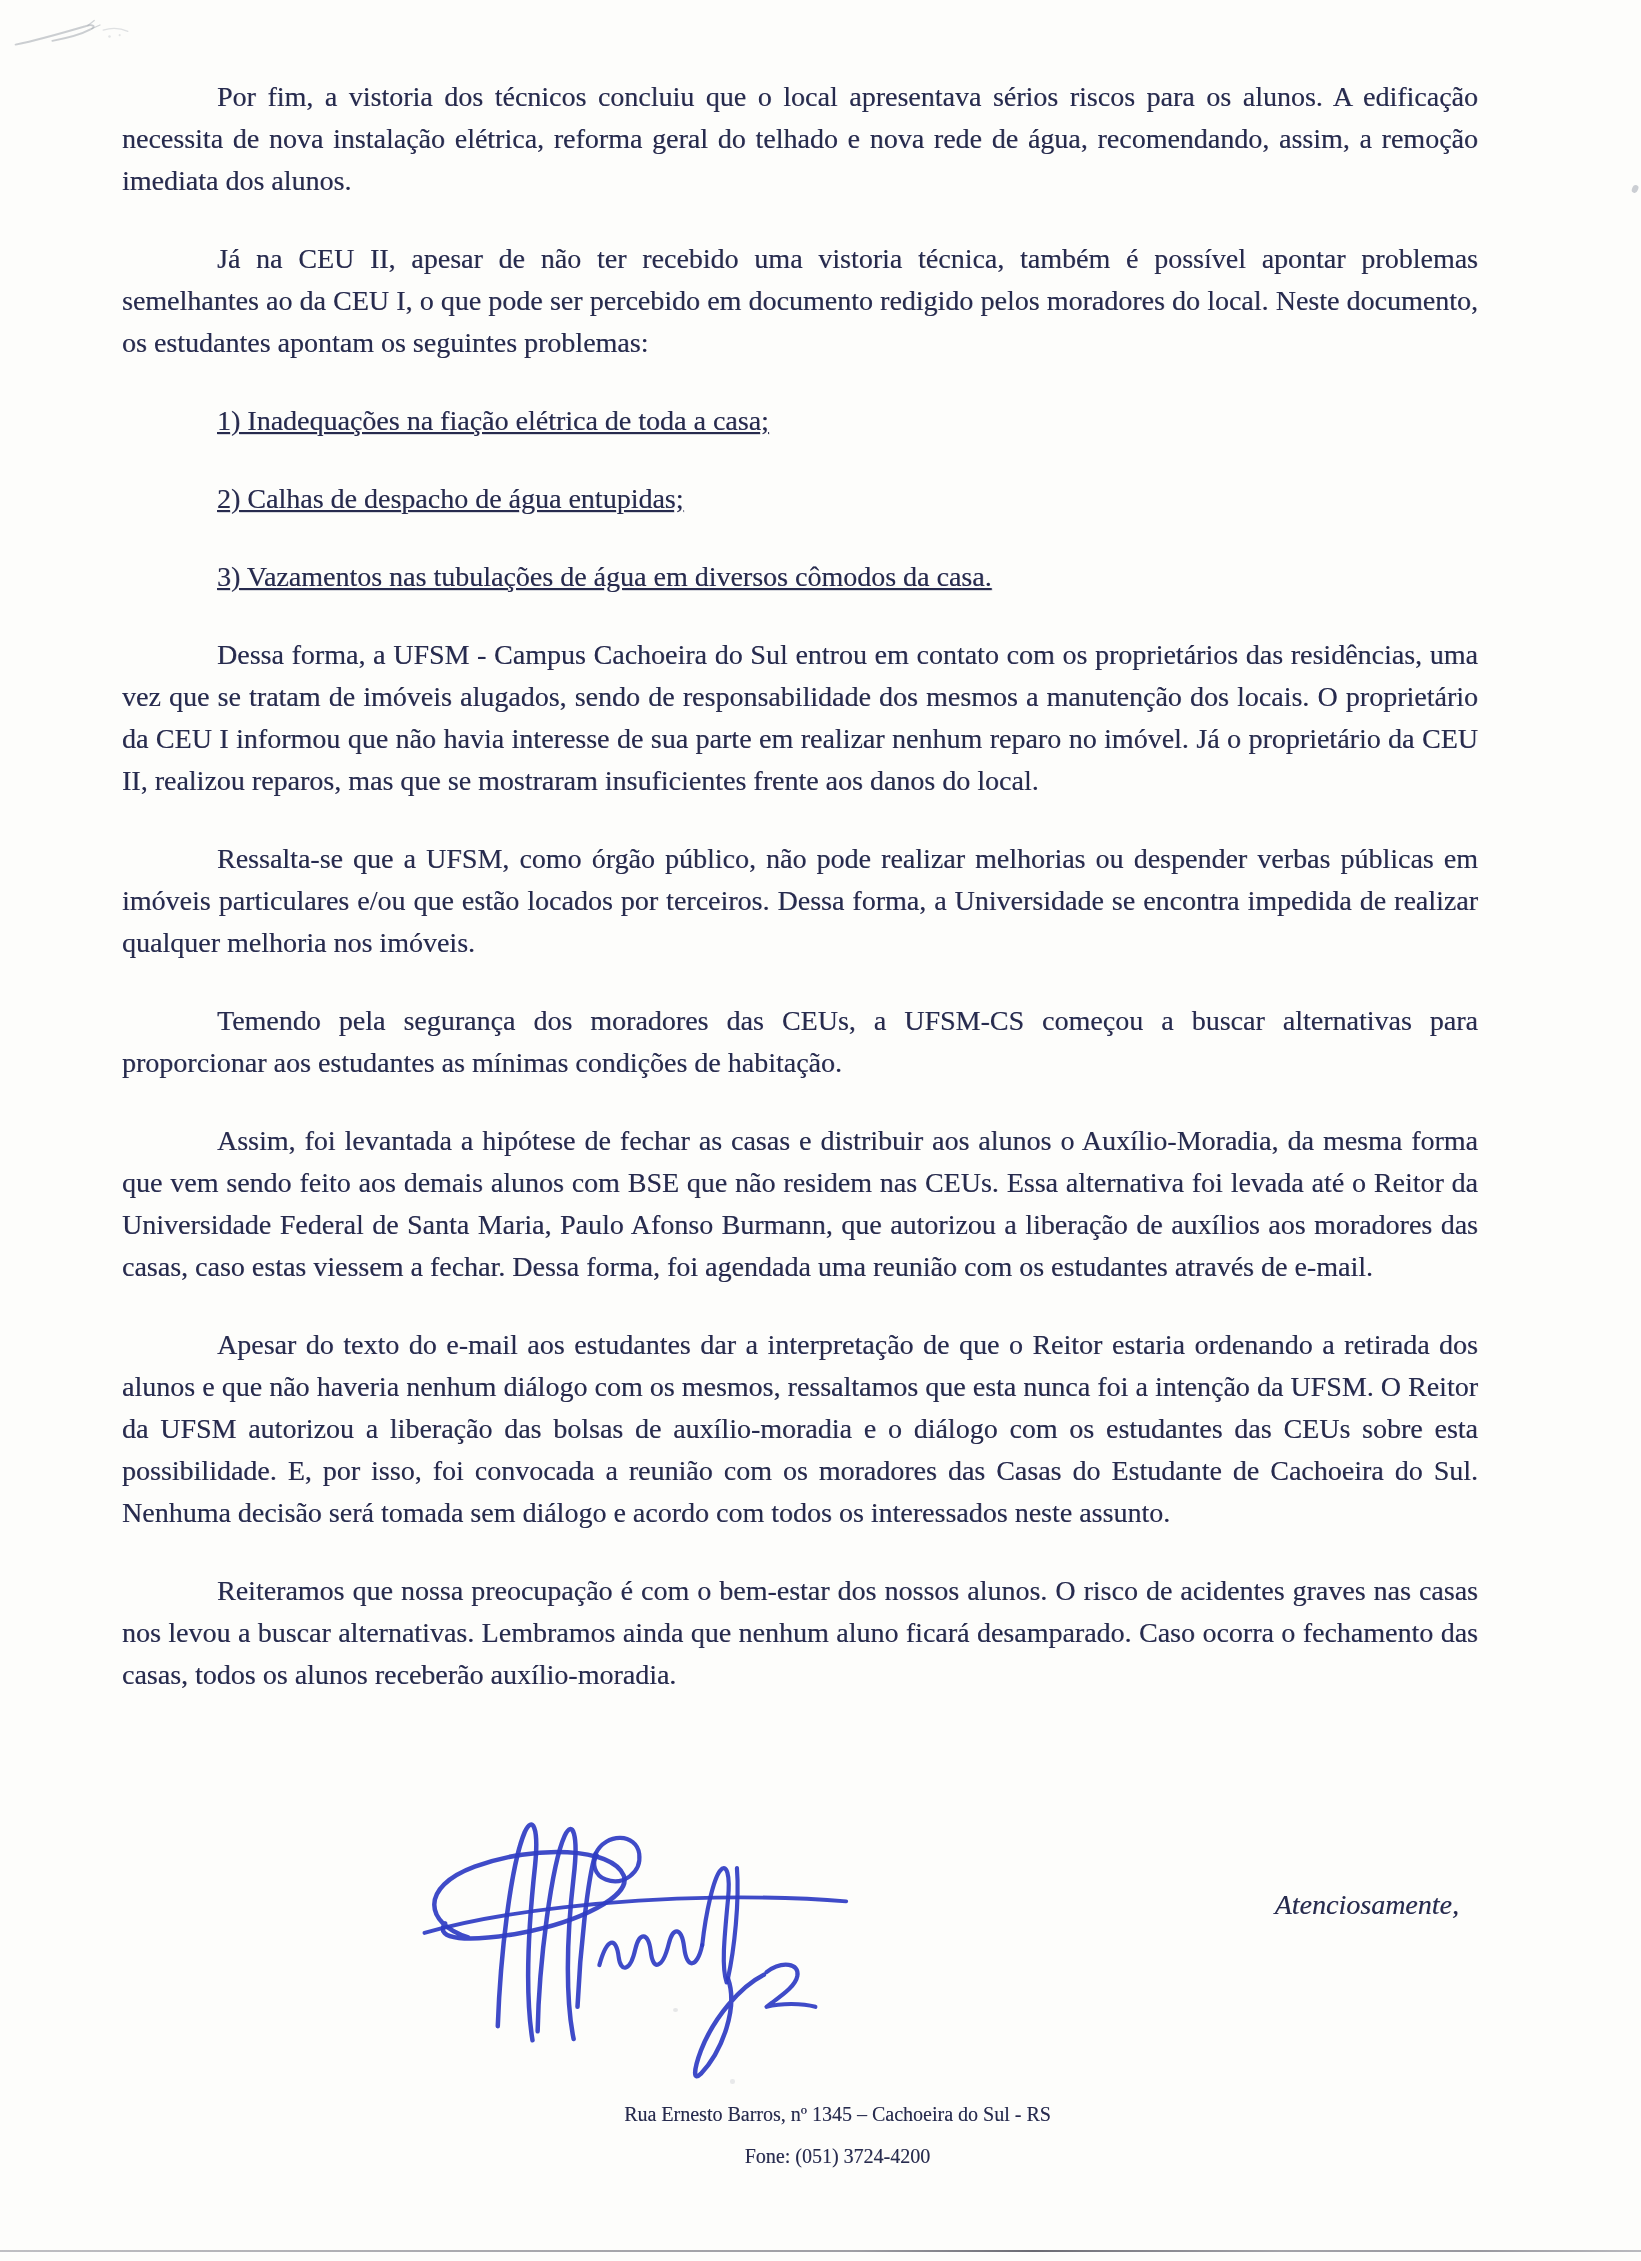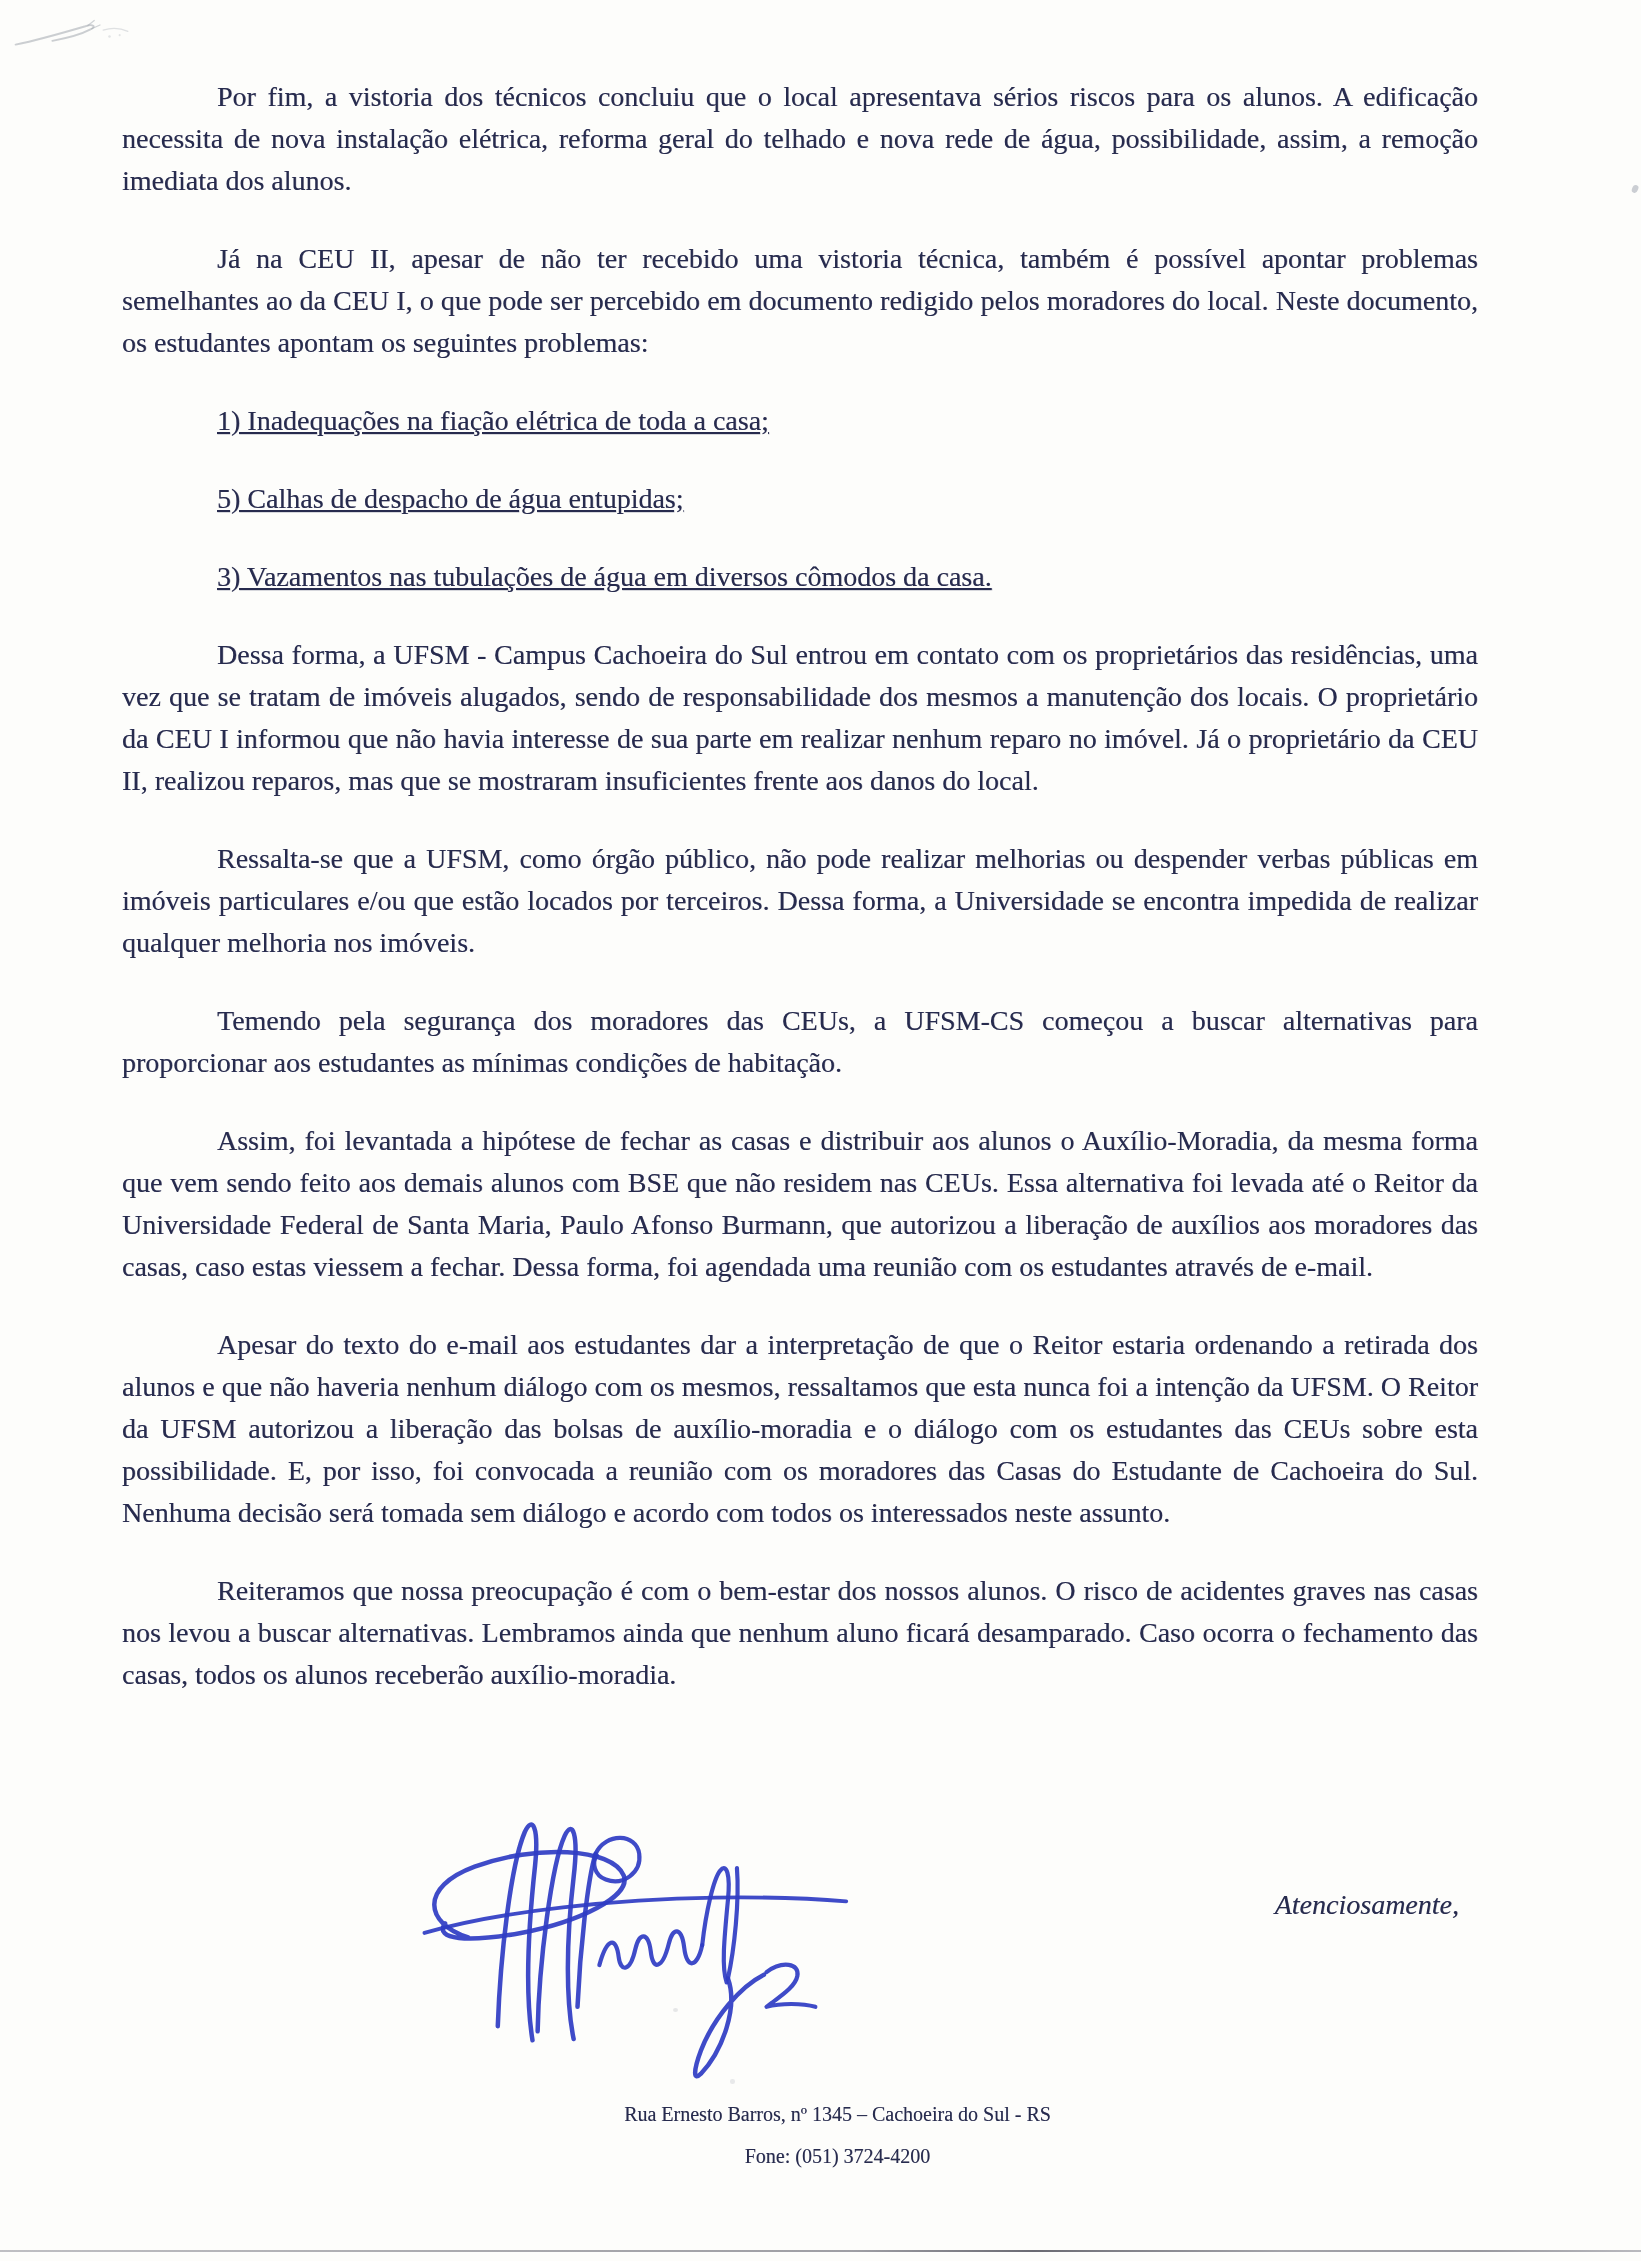--- a/index.html
+++ b/index.html
@@ -121,24 +121,24 @@
 
   <svg class="smudge" viewBox="0 0 200 52">
     <path d="M 4 42 C 38 35 80 23 114 13 C 126 9 132 13 122 18 C 105 27 84 32 62 36" fill="none" stroke="#9aa0a8" stroke-width="3" stroke-linecap="round" opacity="0.5"></path>
     <path d="M 118 12 L 128 4 M 124 17 L 137 11" fill="none" stroke="#9aa0a8" stroke-width="2" stroke-linecap="round" opacity="0.45"></path>
     <path d="M 142 19 C 155 15 170 16 181 21" fill="none" stroke="#a7abb4" stroke-width="2" stroke-linecap="round" opacity="0.35"></path>
     <circle cx="152" cy="29" r="2" fill="#a7abb4" opacity="0.3"></circle>
     <circle cx="168" cy="27" r="1.6" fill="#a7abb4" opacity="0.3"></circle>
   </svg>
 
   <main class="body-text">
-    <p class="para">Por fim, a vistoria dos técnicos concluiu que o local apresentava sérios riscos para os alunos. A edificação necessita de nova instalação elétrica, reforma geral do telhado e nova rede de água, possibilidade, assim, a remoção imediata dos alunos.</p>
+    <p class="para">Por fim, a vistoria dos técnicos concluiu que o local apresentava sérios riscos para os alunos. A edificação necessita de nova instalação elétrica, reforma geral do telhado e nova rede de água, recomendando, assim, a remoção imediata dos alunos.</p>
     <p class="para">Já na CEU II, apesar de não ter recebido uma vistoria técnica, também é possível apontar problemas semelhantes ao da CEU I, o que pode ser percebido em documento redigido pelos moradores do local. Neste documento, os estudantes apontam os seguintes problemas:</p>
     <p class="item">1) Inadequações na fiação elétrica de toda a casa;</p>
-    <p class="item">5) Calhas de despacho de água entupidas;</p>
+    <p class="item">2) Calhas de despacho de água entupidas;</p>
     <p class="item">3) Vazamentos nas tubulações de água em diversos cômodos da casa.</p>
     <p class="para">Dessa forma, a UFSM - Campus Cachoeira do Sul entrou em contato com os proprietários das residências, uma vez que se tratam de imóveis alugados, sendo de responsabilidade dos mesmos a manutenção dos locais. O proprietário da CEU I informou que não havia interesse de sua parte em realizar nenhum reparo no imóvel. Já o proprietário da CEU II, realizou reparos, mas que se mostraram insuficientes frente aos danos do local.</p>
     <p class="para">Ressalta-se que a UFSM, como órgão público, não pode realizar melhorias ou despender verbas públicas em imóveis particulares e/ou que estão locados por terceiros. Dessa forma, a Universidade se encontra impedida de realizar qualquer melhoria nos imóveis.</p>
     <p class="para">Temendo pela segurança dos moradores das CEUs, a UFSM-CS começou a buscar alternativas para proporcionar aos estudantes as mínimas condições de habitação.</p>
     <p class="para">Assim, foi levantada a hipótese de fechar as casas e distribuir aos alunos o Auxílio-Moradia, da mesma forma que vem sendo feito aos demais alunos com BSE que não residem nas CEUs. Essa alternativa foi levada até o Reitor da Universidade Federal de Santa Maria, Paulo Afonso Burmann, que autorizou a liberação de auxílios aos moradores das casas, caso estas viessem a fechar. Dessa forma, foi agendada uma reunião com os estudantes através de e-mail.</p>
     <p class="para">Apesar do texto do e-mail aos estudantes dar a interpretação de que o Reitor estaria ordenando a retirada dos alunos e que não haveria nenhum diálogo com os mesmos, ressaltamos que esta nunca foi a intenção da UFSM. O Reitor da UFSM autorizou a liberação das bolsas de auxílio-moradia e o diálogo com os estudantes das CEUs sobre esta possibilidade. E, por isso, foi convocada a reunião com os moradores das Casas do Estudante de Cachoeira do Sul. Nenhuma decisão será tomada sem diálogo e acordo com todos os interessados neste assunto.</p>
     <p class="para">Reiteramos que nossa preocupação é com o bem-estar dos nossos alunos. O risco de acidentes graves nas casas nos levou a buscar alternativas. Lembramos ainda que nenhum aluno ficará desamparado. Caso ocorra o fechamento das casas, todos os alunos receberão auxílio-moradia.</p>
   </main>
 
   <svg class="signature" viewBox="0 0 700 420">

